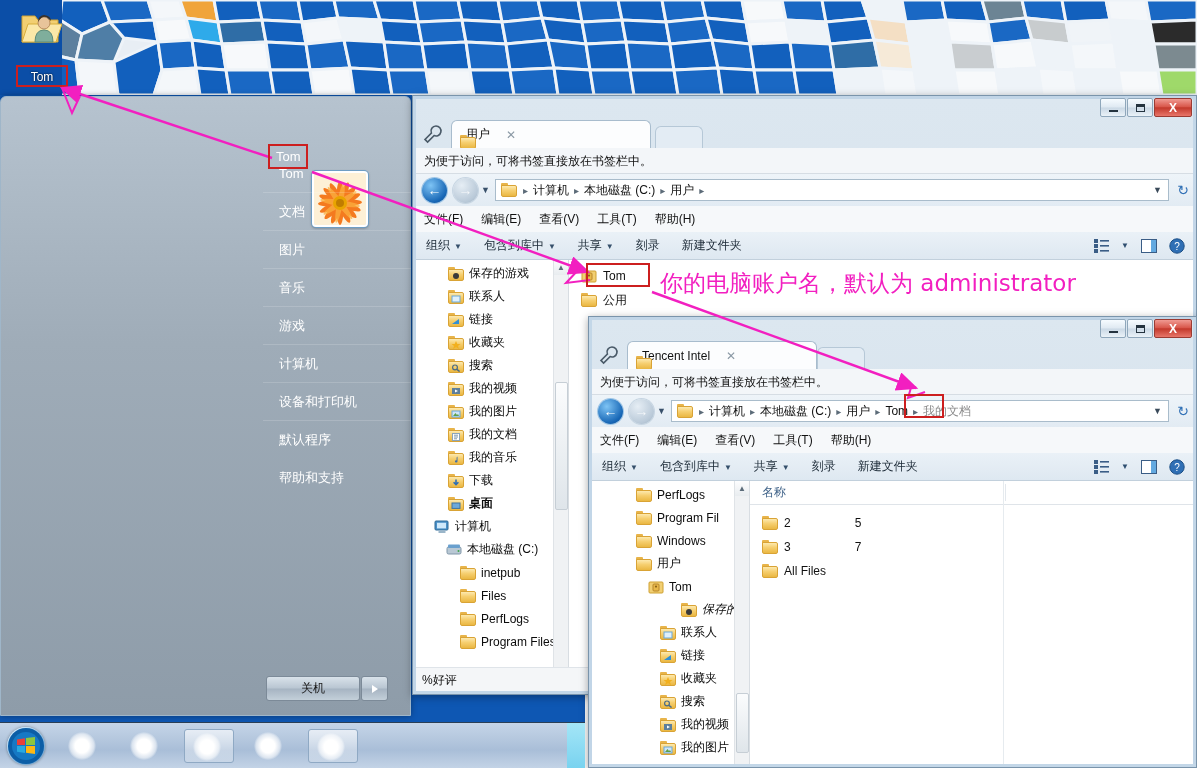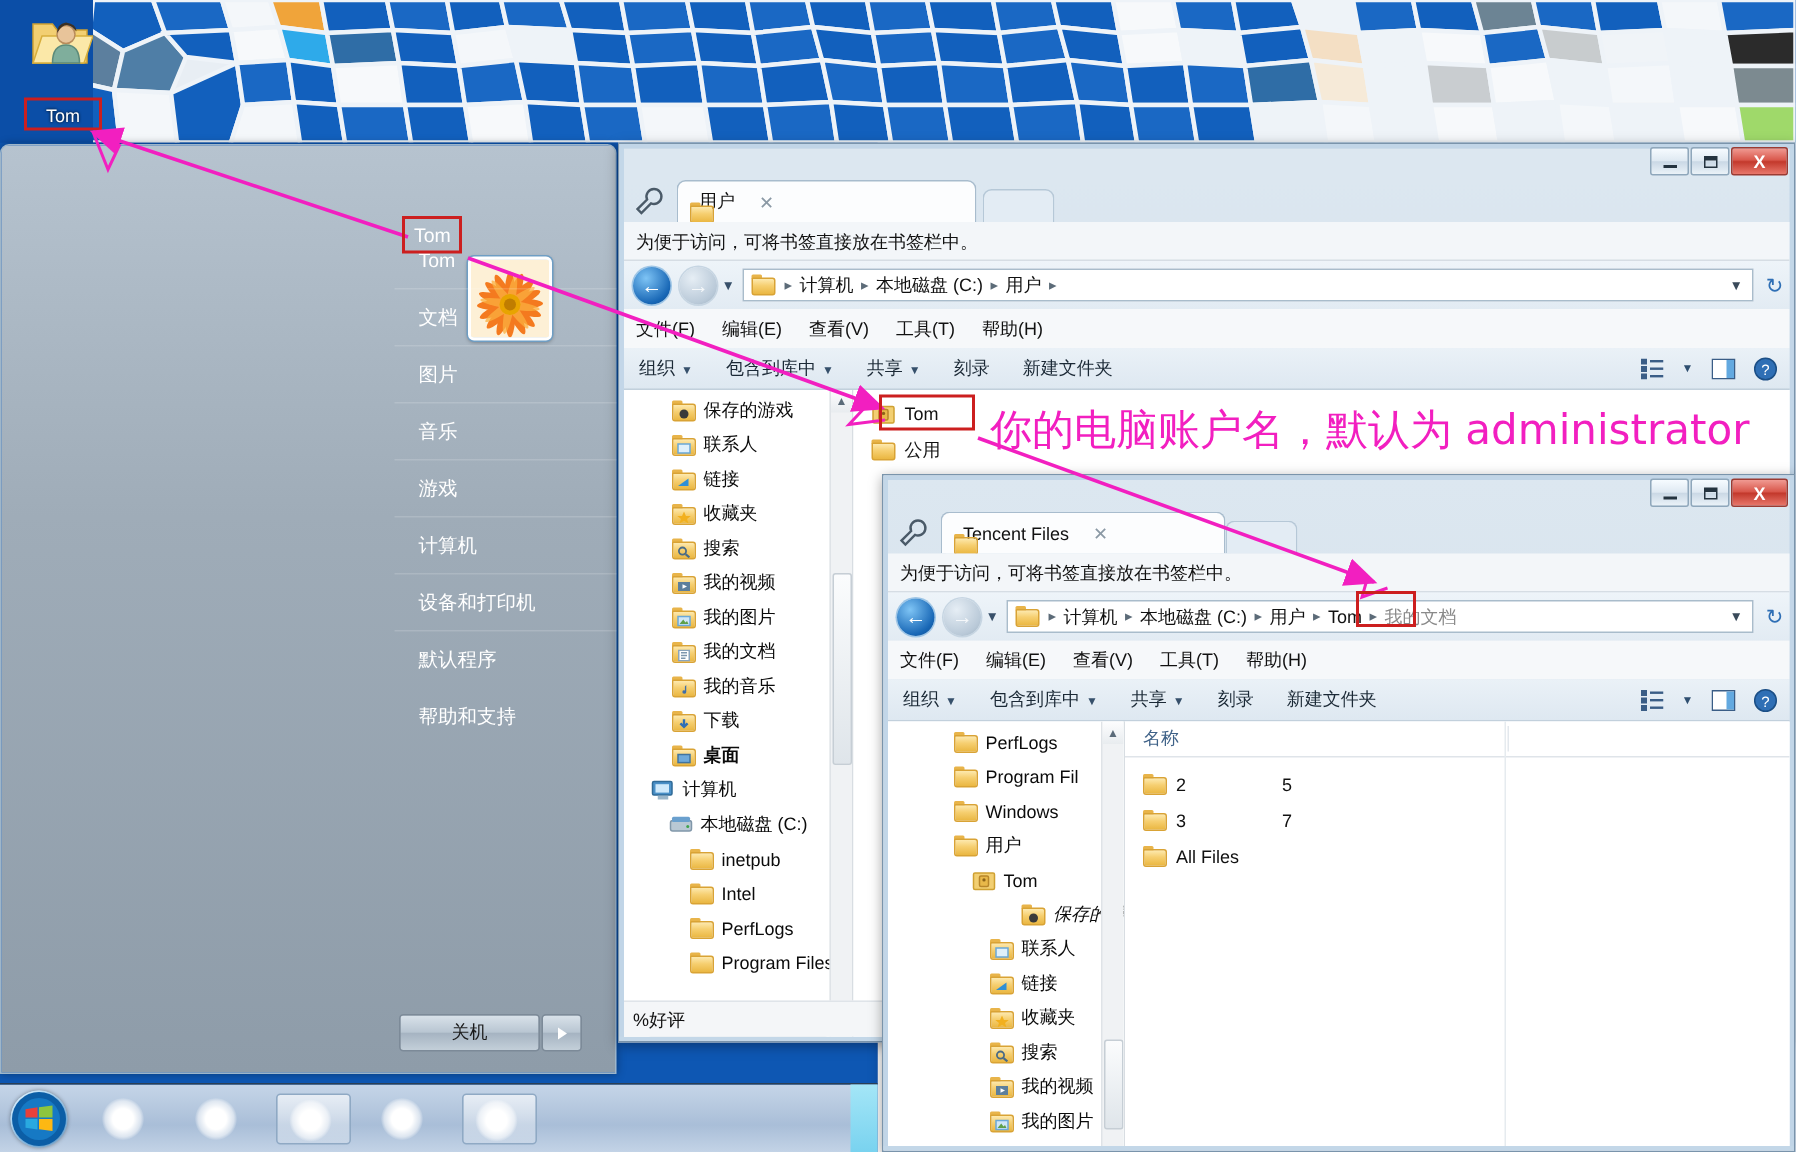--- a/index.html
+++ b/index.html
@@ -250,21 +250,21 @@
     position:absolute; top:6px; width:50px; height:34px; border-radius:3px;
   }
   .tbitem.active { border:1px solid #8fa9c4; background:linear-gradient(180deg,rgba(255,255,255,.62),rgba(255,255,255,.2)); }
   .glow { position:absolute; left:8px; top:3px; width:28px; height:28px; border-radius:50%;
     background:radial-gradient(circle,#ffffff 35%,rgba(255,255,255,.55) 60%,rgba(255,255,255,0) 72%); }
   #tb-cyan { position:absolute; right:0; top:0; width:18px; height:46px; background:linear-gradient(180deg,#a4e6f7,#78d2ef); }
 
   
   #annot { position:absolute; left:0; top:0; width:1197px; height:768px; pointer-events:none; }
   .anno-text {
-    position:absolute; color:#f21fc0; font-size:28px; white-space:nowrap;
+    position:absolute; color:#f21fc0; font-size:23px; white-space:nowrap;
     font-family:"DejaVu Sans","Liberation Sans",sans-serif;
   }
   .anno-box { position:absolute; border:2px solid #cc1f1f; }
 </style>
 </head>
 <body>
 
 <div id="desktop">
   <div id="desk-white"></div>
   <div id="desk-bottomfill"></div>
@@ -686,21 +686,21 @@
               <span class="tabtop"></span>
               <span class="bodyf"></span>
             </span>
             <span class="nlabel">inetpub</span>
           </div>
         <div class="navrow" style="padding-left:44px;">
             <span class="fi">
               <span class="tabtop"></span>
               <span class="bodyf"></span>
             </span>
-            <span class="nlabel">Intel</span>
+            <span class="nlabel">Files</span>
           </div>
         <div class="navrow" style="padding-left:44px;">
             <span class="fi">
               <span class="tabtop"></span>
               <span class="bodyf"></span>
             </span>
             <span class="nlabel">PerfLogs</span>
           </div>
         <div class="navrow" style="padding-left:44px;">
             <span class="fi">
@@ -765,21 +765,21 @@
 
   <div class="tabstrip">
     <svg class="wrench" viewBox="0 0 20 20">
       <path d="M13 2a5 5 0 0 0-4.6 7L2 15.4 4.6 18 11 11.6A5 5 0 1 0 13 2z" fill="none" stroke="#4a5a68" stroke-width="1.6"></path>
     </svg>
     <div class="tab-ghost" style="left:228px;"></div>
     <div class="tab" style="width:190px;">
       <span class="ficon">
         <span class="fi"><span class="tabtop"></span><span class="bodyf"></span></span>
       </span>
-      <span class="tlabel">Tencent Files</span>
+      <span class="tlabel">Tencent Intel</span>
       <span class="tclose">✕</span>
     </div>
   </div>
 
   <div class="bmbar">为便于访问，可将书签直接放在书签栏中。</div>
 
   <div class="addrbar">
     <div class="navbtn back">
         <span class="ar">←</span>
       </div>

